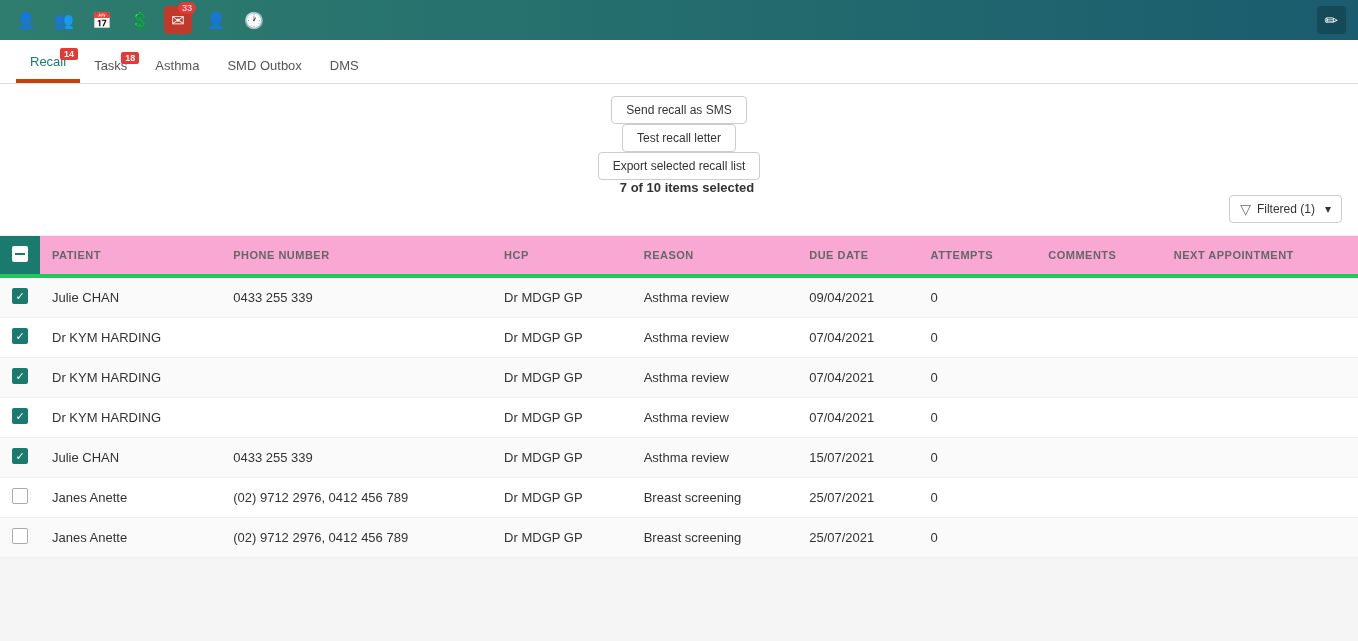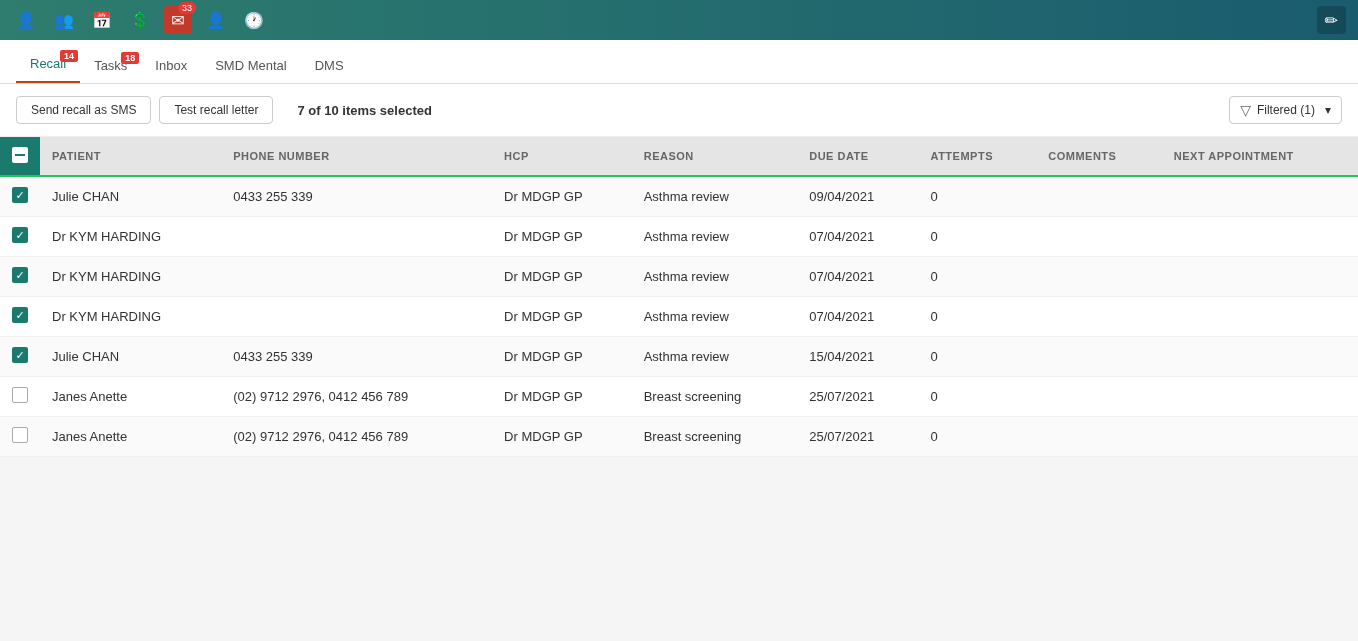--- a/index.html
+++ b/index.html
@@ -46,37 +46,37 @@
     .tab {
       padding: 10px 14px;
       cursor: pointer;
       font-size: 13px;
       color: #555;
       position: relative;
       white-space: nowrap;
     }
     .tab.active {
       color: #1a7a6e;
-      border-bottom: 2px solid #c2410c;
+      border-bottom: 4px solid #c2410c;
       font-weight: 500;
     }
     .tab .tab-badge {
       position: absolute; top: 4px; right: 2px;
       background: #e53935; color: white; border-radius: 2px;
       font-size: 9px; padding: 1px 4px; font-weight: bold;
     }
 
     
     .toolbar {
       background: white;
       padding: 12px 16px;
       display: flex;
       align-items: center;
-      gap: 8px;
       border-bottom: 1px solid #eee;
+      flex-direction: column;
     }
     .btn {
       padding: 6px 14px;
       border: 1px solid #ccc;
       border-radius: 4px;
       background: white;
       cursor: pointer;
       font-size: 12px;
       color: #333;
     }
@@ -103,22 +103,22 @@
     
     .table-wrap {
       background: white;
       overflow-x: auto;
     }
     table {
       width: 100%;
       border-collapse: collapse;
     }
     thead tr {
-      background: #e5e5e5;
-      border-bottom: 2px solid #22c55e;
+      background: #f9a8d4;
+      border-bottom: 4px solid #22c55e;
     }
     thead th {
       padding: 10px 12px;
       text-align: left;
       font-size: 11px;
       font-weight: 600;
       color: #666;
       text-transform: uppercase;
       letter-spacing: 0.5px;
       white-space: nowrap;
@@ -213,33 +213,34 @@
 </div>
 
 <div class="tab-bar">
   <div class="tab active">
     <span>Recall</span><span class="tab-badge">14</span>
   </div>
   <div class="tab">
     <span>Tasks</span><span class="tab-badge">18</span>
   </div>
   <div class="tab">
-    <span>Inbox</span>
+    <span>Asthma</span>
   </div>
   <div class="tab">
-    <span>SMD Mental</span>
+    <span>SMD Outbox</span>
   </div>
   <div class="tab">
     <span>DMS</span>
   </div>
 </div>
 
 <div class="toolbar">
   <button class="btn">Send recall as SMS</button>
   <button class="btn">Test recall letter</button>
+  <button class="btn">Export selected recall list</button>
   <span class="selected-info">
     <span>7</span>
     <span>of</span>
     <span>10</span>
     <span>items selected</span>
   </span>
   <div class="filter-btn">
     <span class="filter-icon">▽</span>
     <span>Filtered (1)</span>
     <span style="margin-left:4px;">▾</span>
@@ -307,21 +308,21 @@
           <td>0</td>
           <td></td>
           <td></td>
         </tr>
         <tr>
           <td class="checkbox-cell"><span class="cb-checked"></span></td>
           <td>Julie CHAN</td>
           <td>0433 255 339</td>
           <td>Dr MDGP GP</td>
           <td>Asthma review</td>
-          <td>15/04/2021</td>
+          <td>15/07/2021</td>
           <td>0</td>
           <td></td>
           <td></td>
         </tr>
         <tr>
           <td class="checkbox-cell"><span class="cb-unchecked"></span></td>
           <td>Janes Anette</td>
           <td>(02) 9712 2976, 0412 456 789</td>
           <td>Dr MDGP GP</td>
           <td>Breast screening</td>

